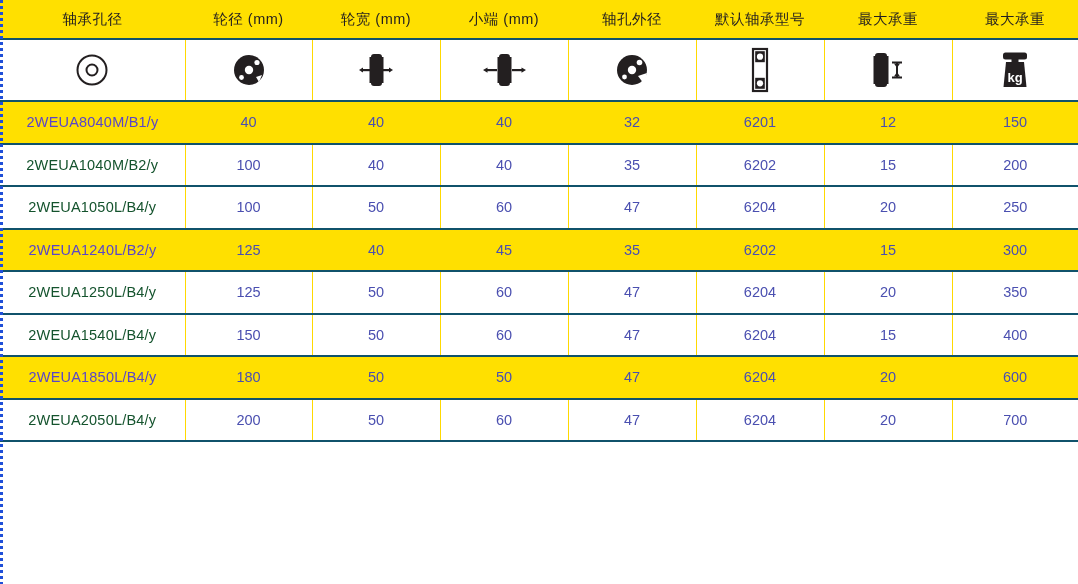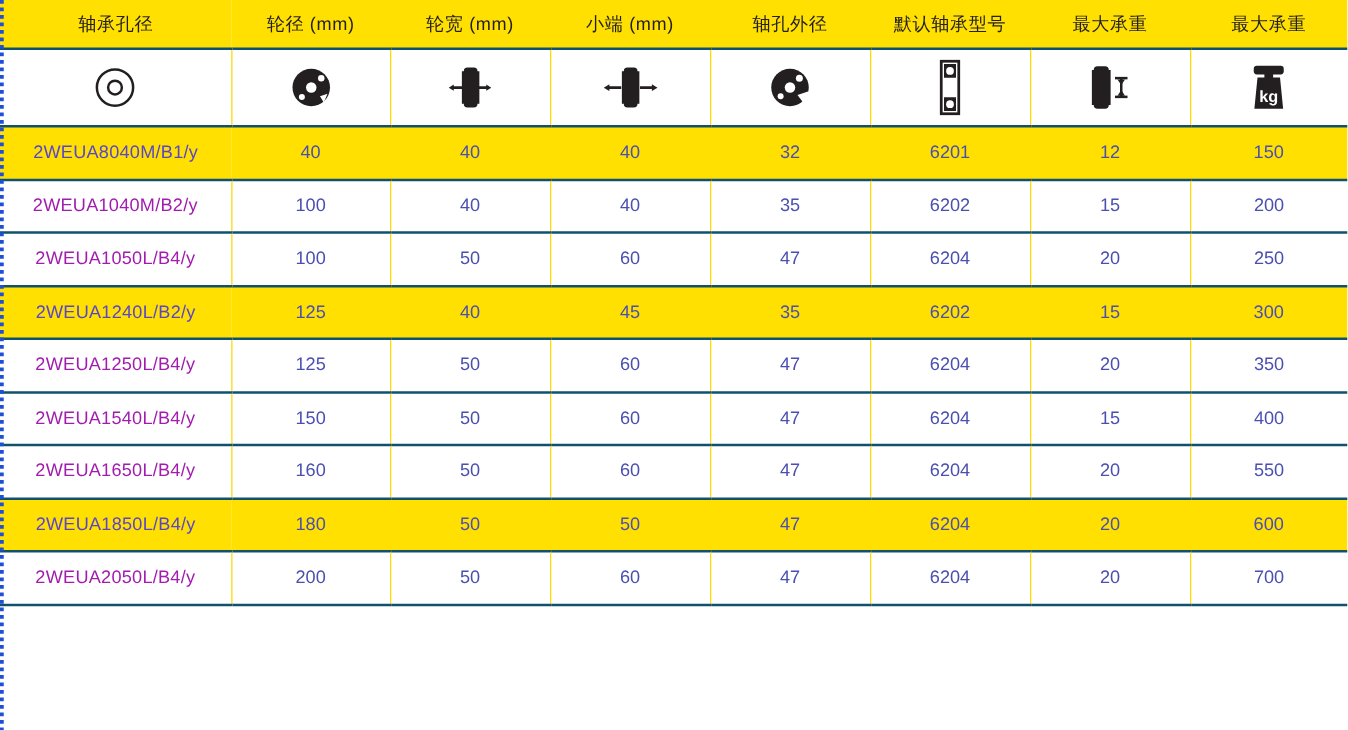--- a/index.html
+++ b/index.html
@@ -73,21 +73,21 @@
   .data-row.row-white { background: #ffffff; }
   .data-row.row-yellow { background: #ffe000; }
 
   
   .data-row.row-white td {
     border-right: 1px solid #ffd900;
   }
   .data-row.row-white td:last-child { border-right: none; }
 
   .data-row td.cell-code {
-    color: #a21caf;
+    color: #14532d;
     letter-spacing: 0.2px;
   }
   .data-row.row-yellow td.cell-code { color: #5a46c8; }
 
   
   .data-row:last-child td { border-bottom: 2px solid #10526b; }
 
   
   .page-edge {
     position: absolute;
@@ -286,30 +286,20 @@
       <tr class="data-row row-white">
         <td class="cell-code">2WEUA1540L/B4/y</td>
         <td>150</td>
         <td>50</td>
         <td>60</td>
         <td>47</td>
         <td>6204</td>
         <td>15</td>
         <td>400</td>
       </tr>
-      <tr class="data-row row-white">
-        <td class="cell-code">2WEUA1650L/B4/y</td>
-        <td>160</td>
-        <td>50</td>
-        <td>60</td>
-        <td>47</td>
-        <td>6204</td>
-        <td>20</td>
-        <td>550</td>
-      </tr>
       <tr class="data-row row-yellow">
         <td class="cell-code">2WEUA1850L/B4/y</td>
         <td>180</td>
         <td>50</td>
         <td>50</td>
         <td>47</td>
         <td>6204</td>
         <td>20</td>
         <td>600</td>
       </tr>

